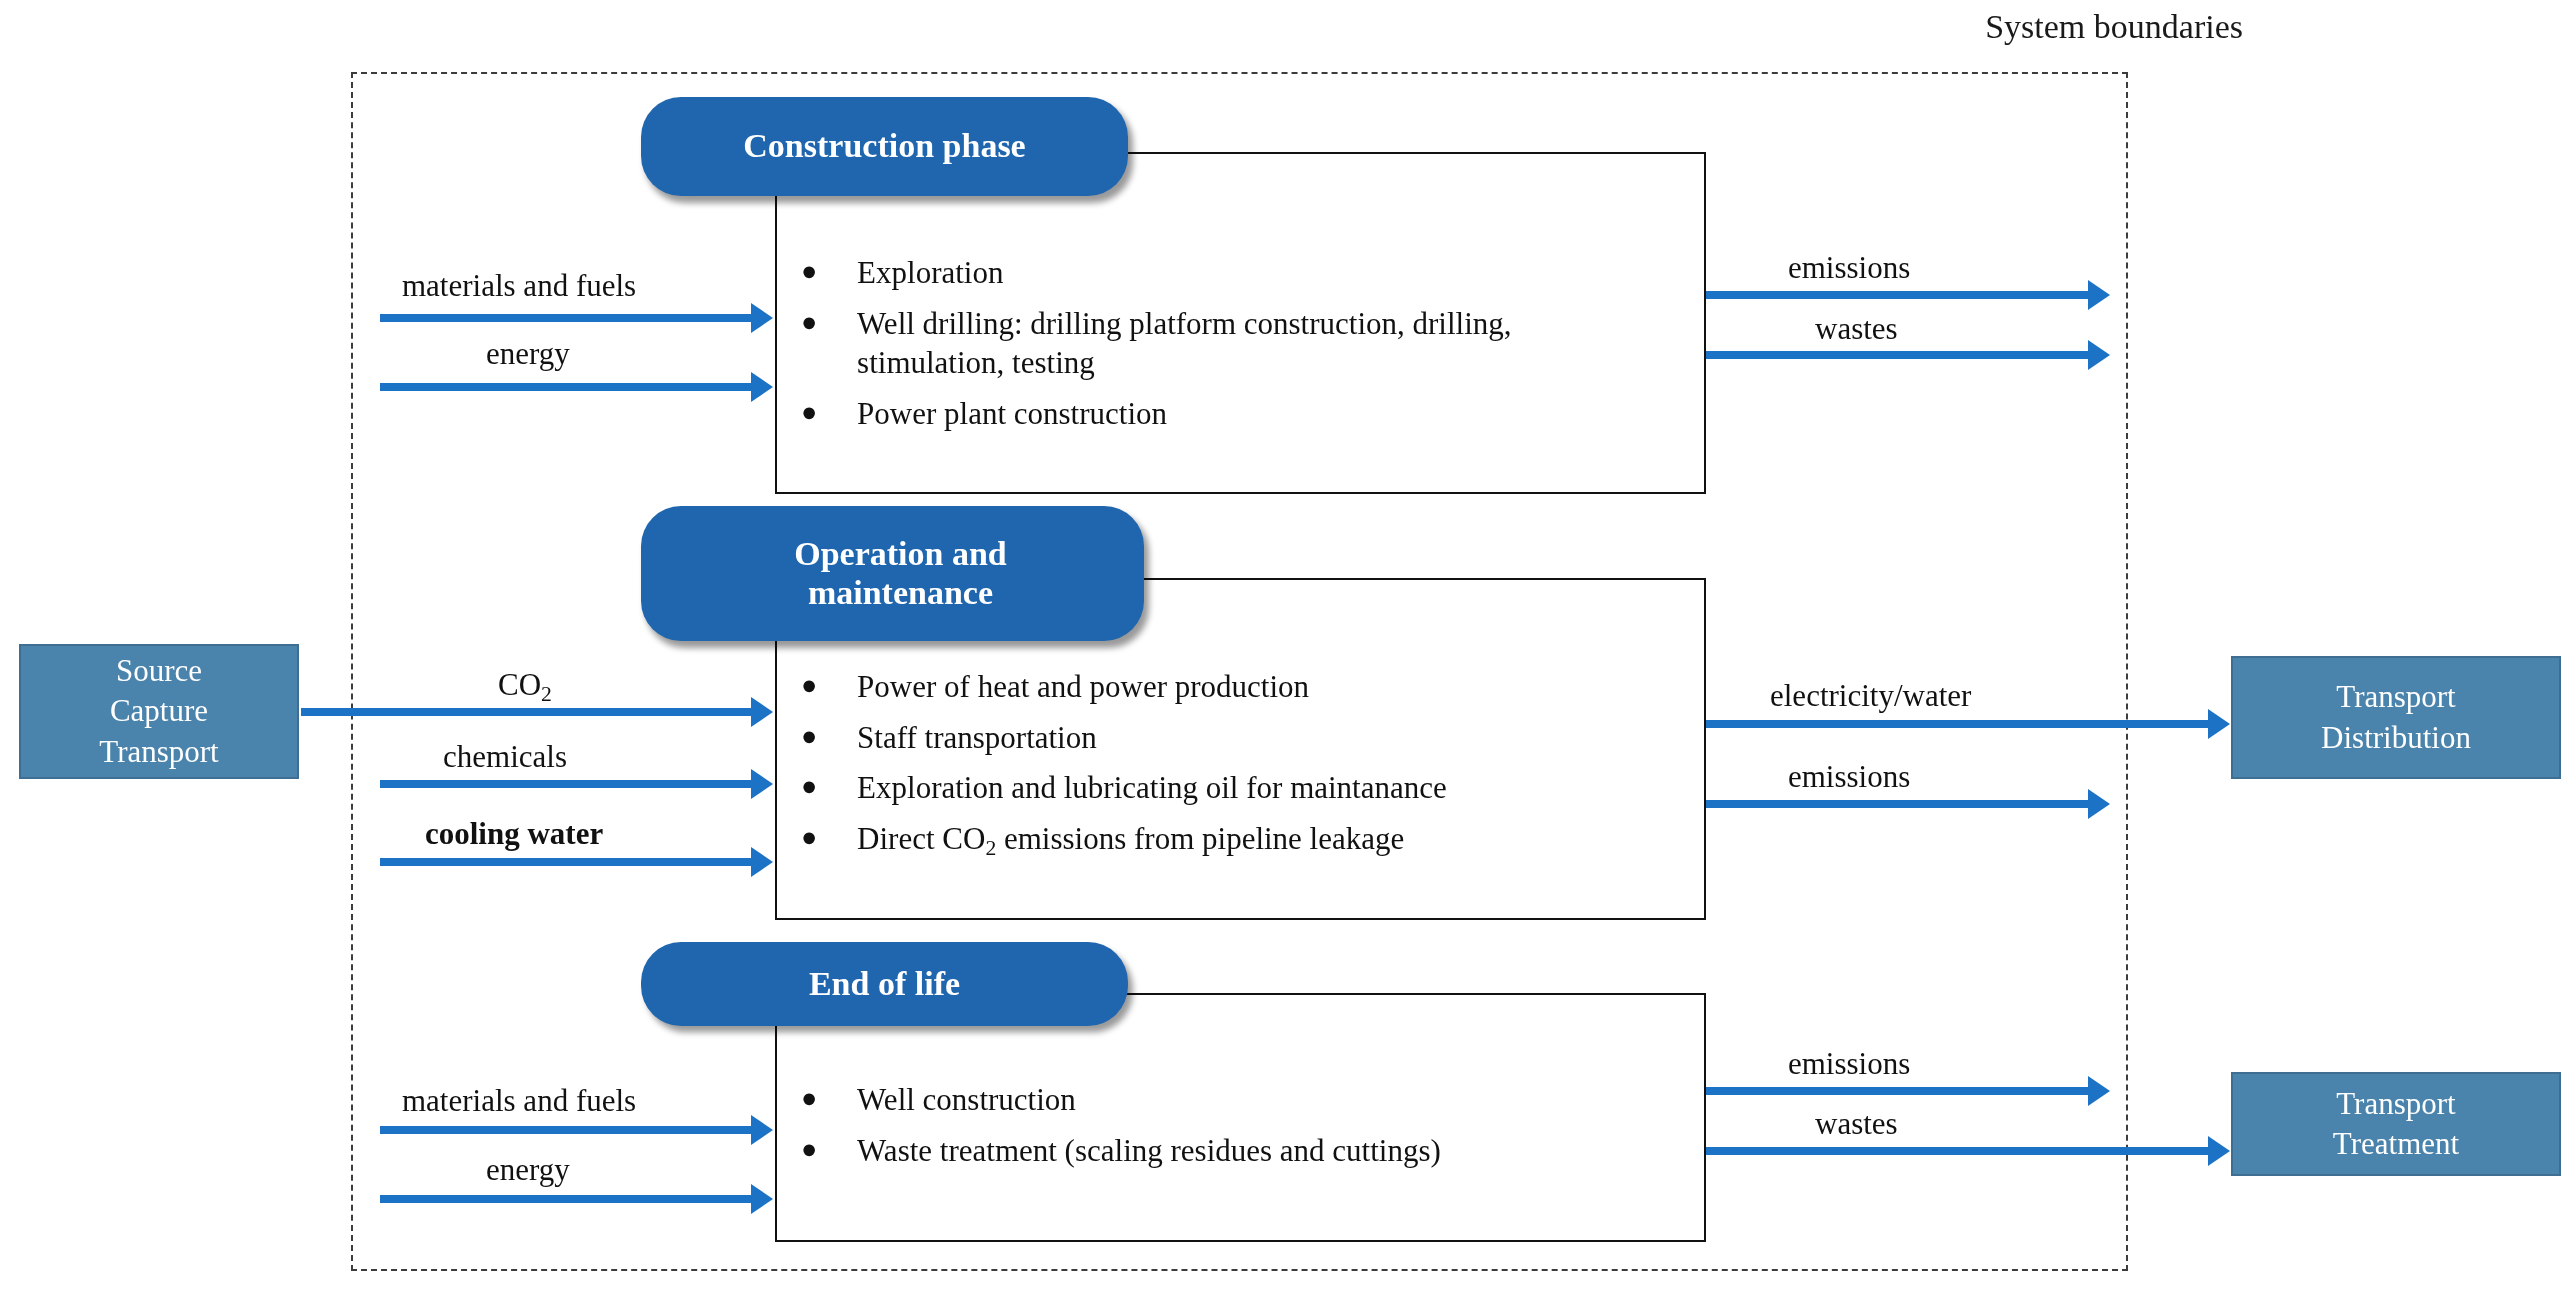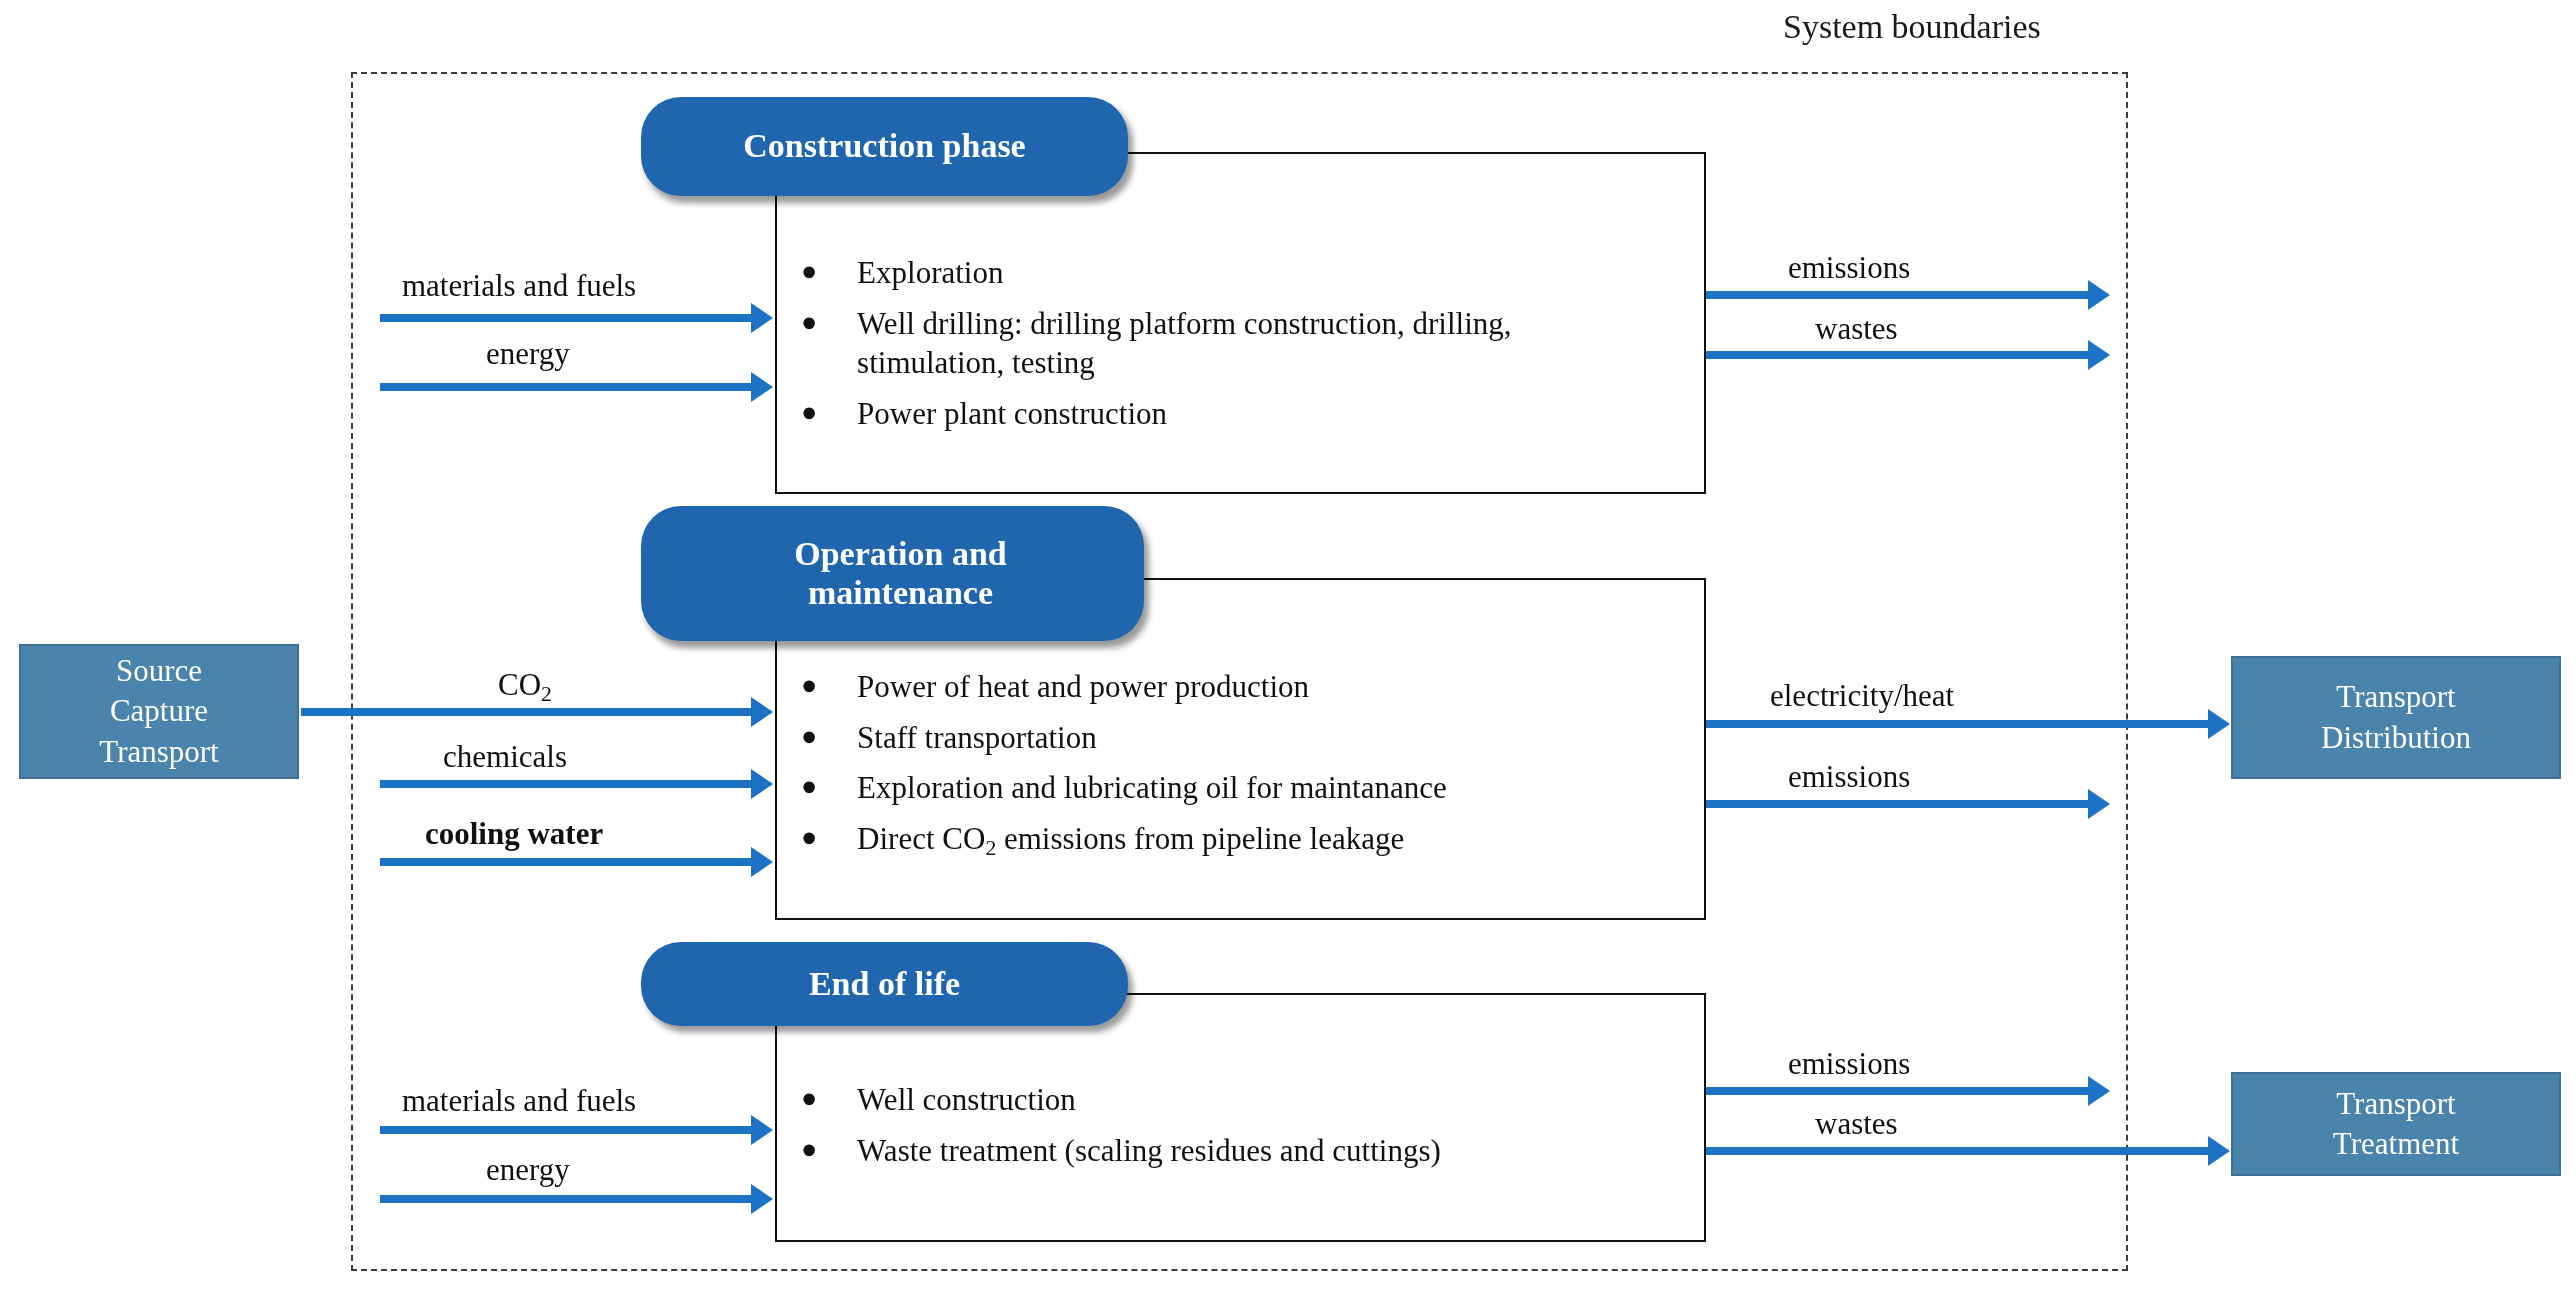--- a/index.html
+++ b/index.html
@@ -6,21 +6,21 @@
   body{font-family:"Liberation Serif", serif;}
   #stage{position:relative;width:2576px;height:1292px;background:#fff;overflow:hidden;}
 
   
   .boundary{
     position:absolute;left:351px;top:72px;width:1777px;height:1199px;
     border:2.1px dashed #3c3c3c;box-sizing:border-box;
   }
   .boundary-title{
     position:absolute;left:1764px;top:8.2px;width:479px;
-    font-size:34px;color:#1a1a1a;text-align:left;white-space:nowrap;margin-left:19px;
+    font-size:34px;color:#1a1a1a;text-align:right;white-space:nowrap;
   }
 
   
   .procbox{
     position:absolute;background:#ffffff;border:2.7px solid #111111;box-sizing:border-box;
   }
 
   
   .pill{
     position:absolute;
@@ -167,21 +167,21 @@
 
   <div class="alabel" style="left:498px;top:667px;">CO<span class="sub">2</span></div>
   <div class="arrow" style="left:301px;top:708px;width:451px;"></div>
 
   <div class="alabel" style="left:443px;top:739px;">chemicals</div>
   <div class="arrow" style="left:380px;top:780px;width:372px;"></div>
 
   <div class="alabel" style="left:425px;top:816px;font-weight:bold;">cooling water</div>
   <div class="arrow" style="left:380px;top:858px;width:372px;"></div>
 
-  <div class="alabel" style="left:1770px;top:678px;">electricity/heat</div>
+  <div class="alabel" style="left:1770px;top:678px;">electricity/water</div>
   <div class="arrow" style="left:1706px;top:720px;width:503px;"></div>
 
   <div class="alabel" style="left:1788px;top:759px;">emissions</div>
   <div class="arrow" style="left:1706px;top:800px;width:383px;"></div>
 
   <div class="procbox" style="left:775px;top:993px;width:931px;height:249px;"></div>
 
   <div class="pill" style="left:641px;top:942px;width:487px;height:84px;">
     <div>
       <div>End of life</div>

